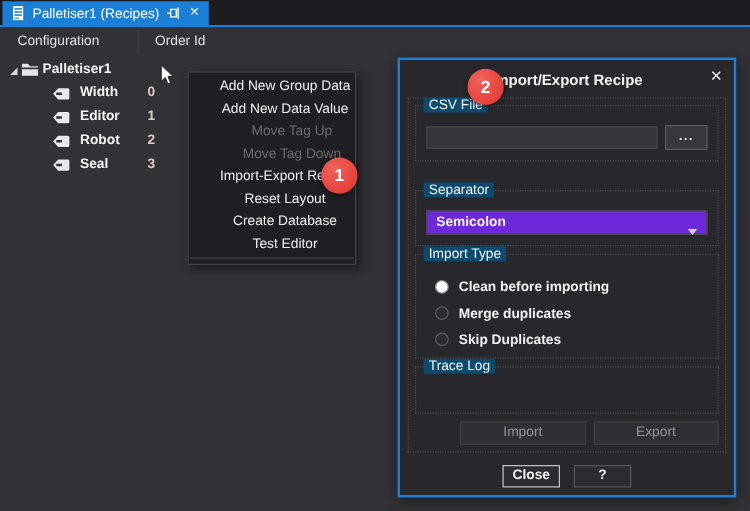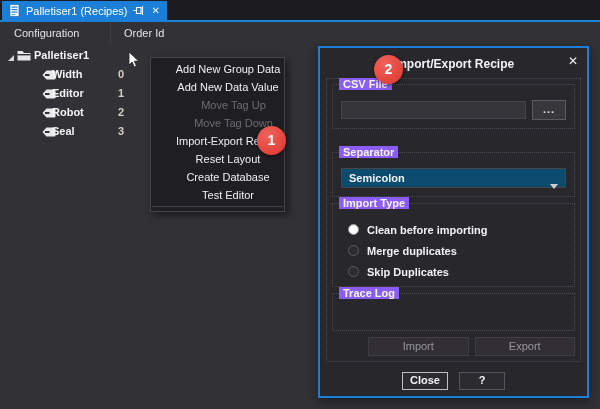--- a/index.html
+++ b/index.html
@@ -30,21 +30,21 @@
   .grid-header .col2 { position:absolute; left:124px; top:3px; }
   .grid-header .col-sep { position:absolute; left:110px; top:0; width:1px; height:20px; background:#3d3c42; }
 
   
   .tree { position:absolute; left:0; top:46px; width:315px; font-size:11px; color:#f4f4f4; }
   .tree-row { position:relative; height:19px; display:flex; align-items:center; font-weight:600; }
   .tree-row .expander { position:absolute; left:7px; top:6px; }
   .tree-row .folder-ic { position:absolute; left:17px; top:4px; }
   .tree-row .tag-ic { position:absolute; left:42px; top:5px; }
   .tree-row .lbl-root { position:absolute; left:34px; top:3px; }
-  .tree-row .lbl { position:absolute; left:52px; top:3px; }
+  .tree-row .lbl { position:absolute; left:64px; top:3px; }
   .tree-row .val { position:absolute; left:112px; top:3px; width:18px; text-align:center; color:#d4cec4; }
 
   
   .ctx-menu {
     position:absolute; left:150px; top:57px; width:135px;
     background:#1f1e23; border:1px solid #454449; padding:2px 0;
     box-shadow:3px 3px 7px rgba(0,0,0,.5); z-index:5;
     font-size:11px; color:#f0f0f0;
   }
   .ctx-item { position:relative; height:18px; line-height:18px; padding-left:21px; white-space:nowrap;text-align:center; }
@@ -68,29 +68,29 @@
     background:#28272c; border:2px solid #1b7fd7; z-index:10;
     box-shadow:0 3px 10px rgba(0,0,0,.45);
     font-size:11px; color:#f2f2f2;
   }
   .dlg-title { position:absolute; left:0; right:0; top:9px; text-align:center; font-weight:bold; font-size:12px; }
   .dlg-close { position:absolute; right:9px; top:6px; font-size:12px; color:#ededed; }
 
   .outer-group { position:absolute; left:6px; right:6px; top:30px; bottom:34px;
                  border:1px dotted #4b4a50; padding:5px; display:flex; flex-direction:column; }
   .group { position:relative; border:1px dotted #4b4a50; padding:15px 8px 8px 8px; margin-bottom:6px; }
-  .group-label { position:absolute; top:-7px; left:6px; background:#8b5cf6; padding:0 4px;
-                 font-weight:bold; color:#f4f4f4; }
+  .group-label { position:absolute; top:-7px; left:6px; background:#0c4a6e; padding:0 4px;
+                 font-weight:normal; color:#f4f4f4; }
 
   .csv-row { display:flex; gap:6px; align-items:center; }
   .text-input { flex:1; height:18px; background:#36353a; border:1px solid #45444a; }
   .browse-btn { width:34px; height:20px; background:#38373c; border:1px solid #5b5a60;
                 color:#e0e0e0; text-align:center; line-height:17px; font-weight:bold; letter-spacing:1px; }
 
-  .dropdown { position:relative; height:20px; background:#0c4a6e; border:1px solid #45444a;
+  .dropdown { position:relative; height:20px; background:#6d28d9; border:1px solid #45444a;
               line-height:18px; padding-left:7px; font-weight:bold; }
   .dropdown .caret { position:absolute; right:7px; top:7px; }
 
   .radio-row { display:flex; align-items:center; gap:8px; height:21px; padding-left:7px; font-weight:bold; }
   .radio { width:11px; height:11px; border-radius:50%; border:1px solid #5c5b61; background:#2c2b30; flex:0 0 auto; }
   .radio.sel { background:#fff; border-color:#8f8e94; }
 
   .tracelog-group { height:46px; }
 
   .ie-row { display:flex; gap:6px;padding-left:36px; }

